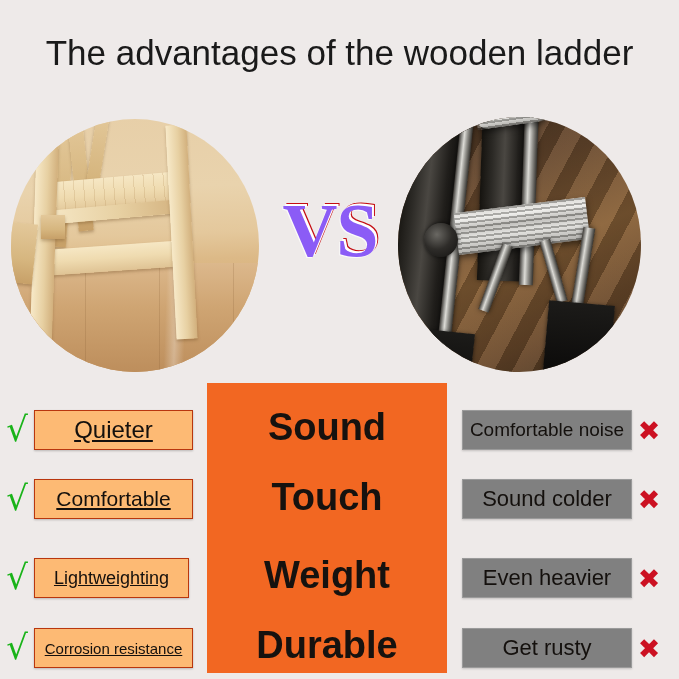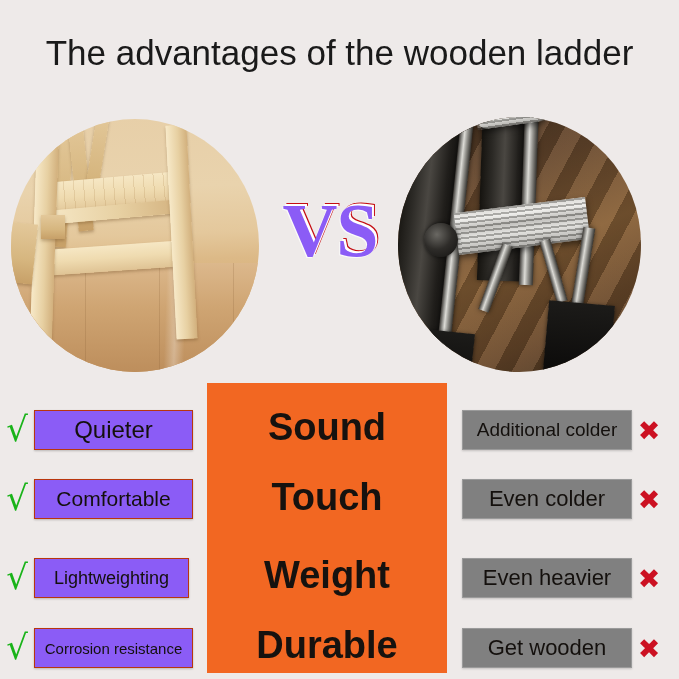--- a/index.html
+++ b/index.html
@@ -187,23 +187,24 @@
     box-sizing: border-box;
     display: flex;
     align-items: center;
     justify-content: center;
     height: 40px;
     color: #14100d;
     white-space: nowrap;
     overflow: hidden;
   }
   .pill.orange {
-    background: #8b5cf6;
+    background: #fdba74;
     border: 1px solid #b9360e;
     box-shadow: 0 1px 2px rgba(0,0,0,.22);
+    text-decoration: underline;
   }
   .pill.gray {
     background: #808080;
     border: 1px solid #9a9a9a;
     box-shadow: 0 1px 2px rgba(0,0,0,.18);
   }
 
   .mark {
     width: 34px;
     text-align: center;
@@ -318,41 +319,41 @@
         <span class="pill-text" style="font-size:15px;">Corrosion resistance</span>
       </div>
     </div>
 
   </div>
 
   <div class="right-col">
 
     <div class="row right" style="top:27px;">
       <div class="pill gray" style="width:170px;margin-left:15px;">
-        <span class="pill-text" style="font-size:19px;">Additional colder</span>
+        <span class="pill-text" style="font-size:19px;">Comfortable noise</span>
       </div>
       <span class="mark cross">✖</span>
     </div>
 
     <div class="row right" style="top:96px;">
       <div class="pill gray" style="width:170px;margin-left:15px;">
-        <span class="pill-text" style="font-size:22px;">Even colder</span>
+        <span class="pill-text" style="font-size:22px;">Sound colder</span>
       </div>
       <span class="mark cross">✖</span>
     </div>
 
     <div class="row right" style="top:175px;">
       <div class="pill gray" style="width:170px;margin-left:15px;">
         <span class="pill-text" style="font-size:22px;">Even heavier</span>
       </div>
       <span class="mark cross">✖</span>
     </div>
 
     <div class="row right" style="top:245px;">
       <div class="pill gray" style="width:170px;margin-left:15px;">
-        <span class="pill-text" style="font-size:22px;">Get wooden</span>
+        <span class="pill-text" style="font-size:22px;">Get rusty</span>
       </div>
       <span class="mark cross">✖</span>
     </div>
 
   </div>
 
 </div>
 
 </body></html>

